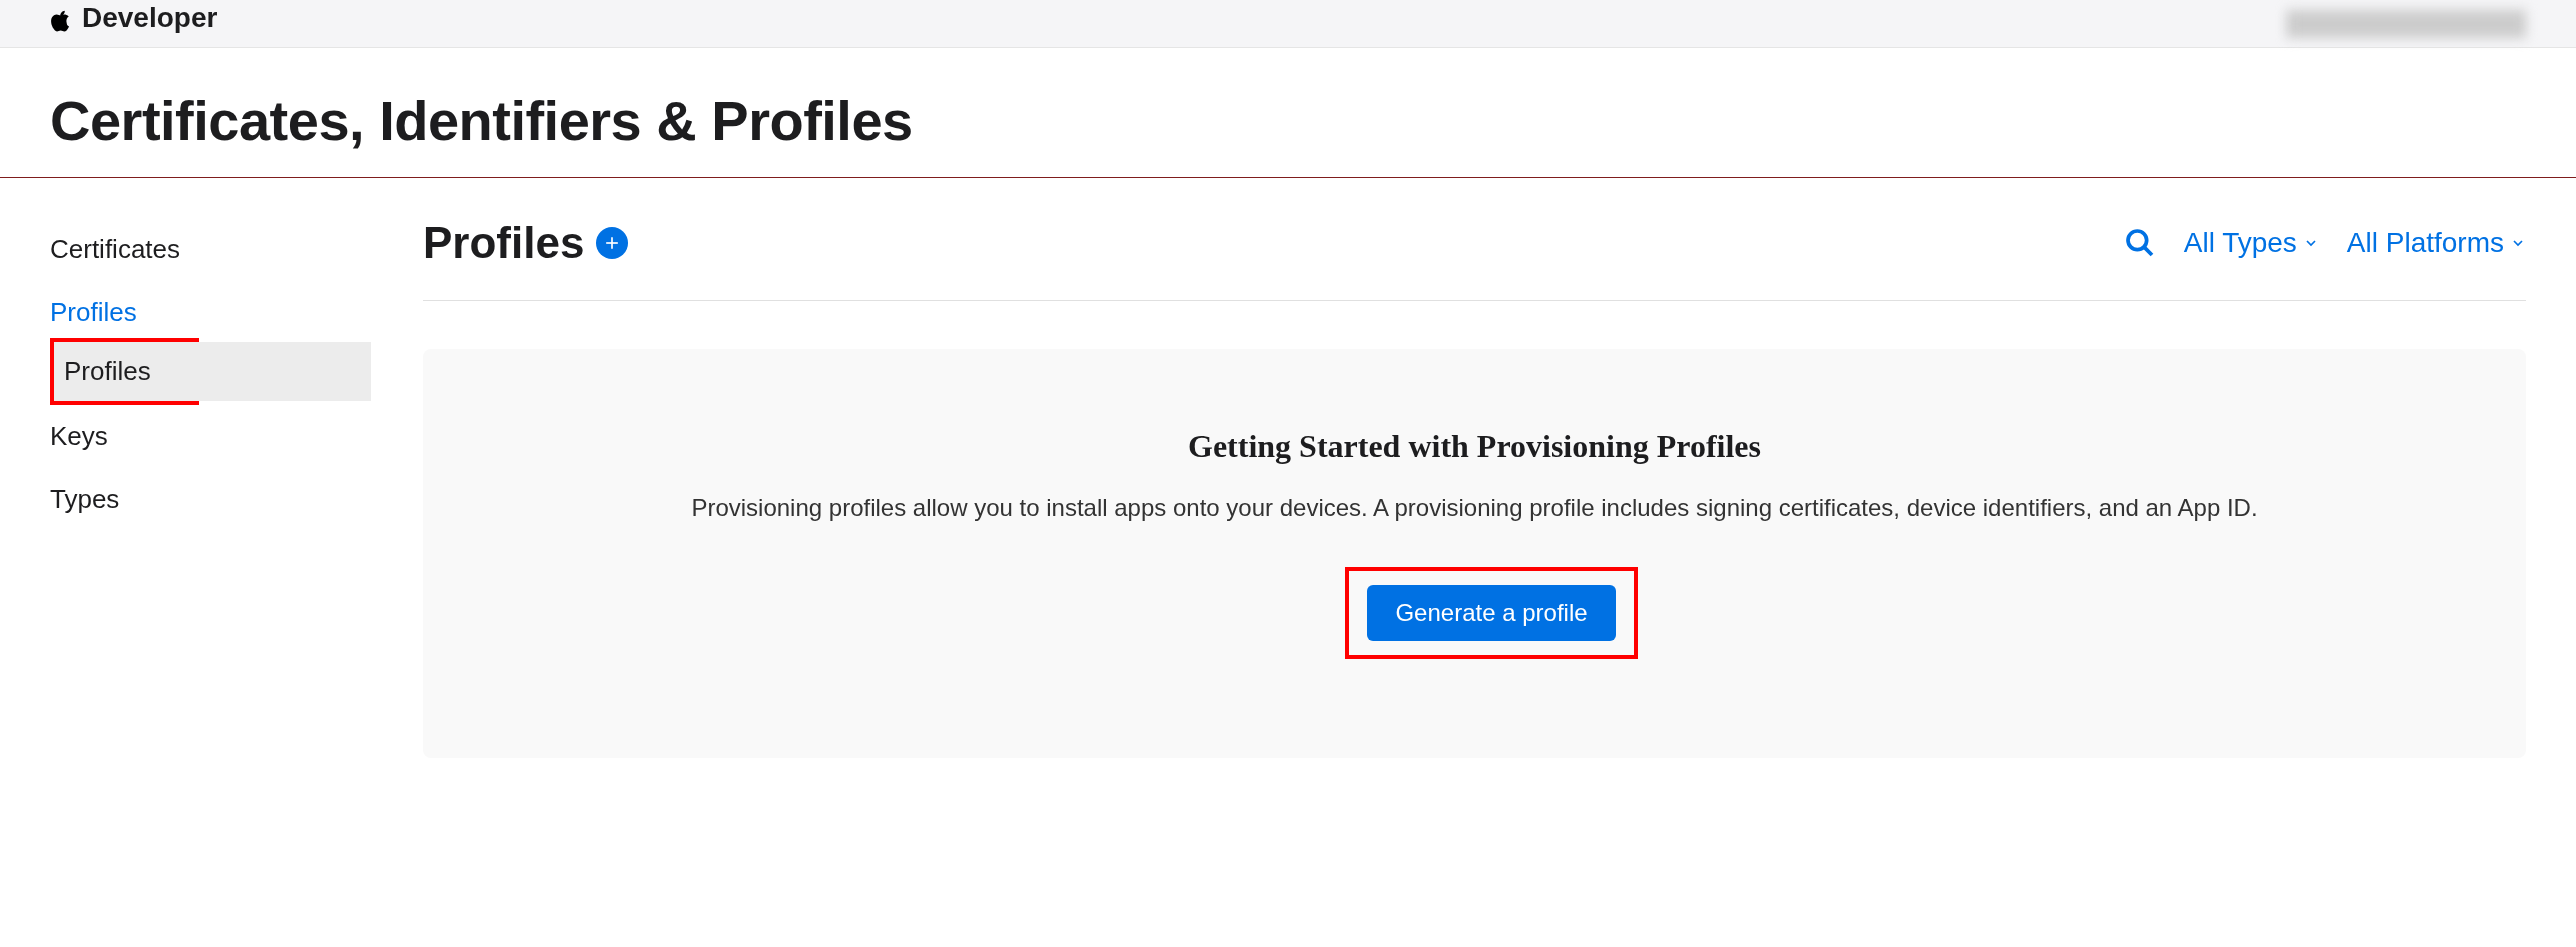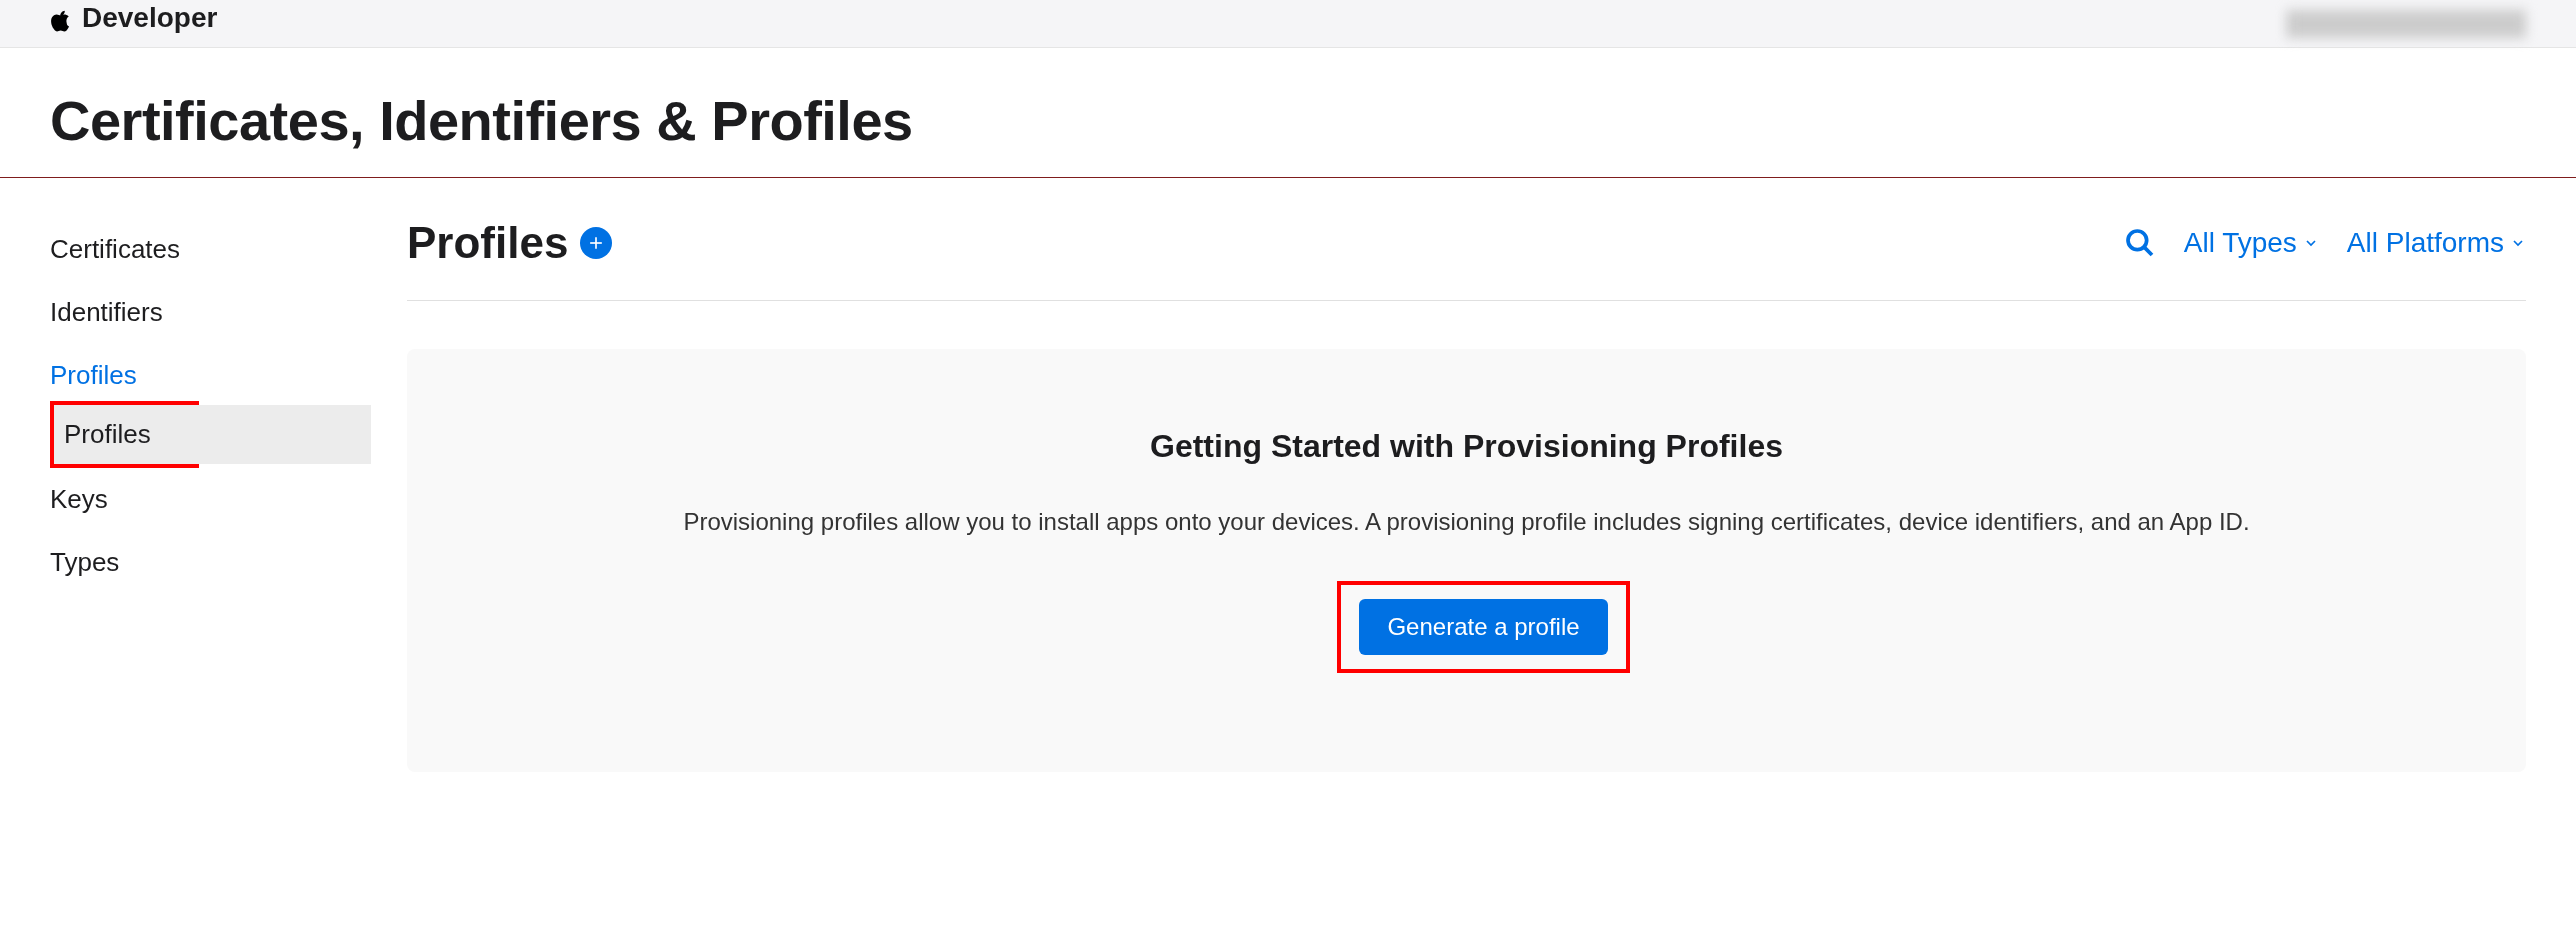--- a/index.html
+++ b/index.html
@@ -44,21 +44,21 @@
       border-bottom: 1px solid #7f1d1d;
     }
     .page-header h1 {
       font-size: 56px;
       font-weight: 700;
       letter-spacing: -0.5px;
     }
     .main-layout {
       display: flex;
       padding: 40px 50px;
-      gap: 0;
+      gap: 16px;
     }
     .sidebar {
       width: 357px;
       flex-shrink: 0;
     }
     .sidebar-item {
       padding: 16px 0;
       font-size: 26px;
       color: #1d1d1f;
       cursor: pointer;
@@ -149,21 +149,22 @@
     .empty-panel {
       margin-top: 48px;
       background: #f9f9f9;
       border-radius: 8px;
       padding: 79px 60px 99px 60px;
       text-align: center;
     }
     .empty-title {
       font-size: 32px;
       font-weight: 600;
-      margin-bottom: 38px;
+      margin-bottom: 24px;
+      font-family: Liberation Serif, serif;
     }
     .empty-desc {
       font-size: 24px;
       color: #333;
       line-height: 1.6;
       max-width: 1686px;
       margin: 0 auto 40px auto;
     }
     .cta-wrap {
       display: inline-block;
@@ -194,21 +195,20 @@
   <div class="top-nav-right"></div>
 </div>
 
 <div class="page-header">
   <h1>Certificates, Identifiers &amp; Profiles</h1>
 </div>
 
 <div class="main-layout">
   <div class="sidebar">
     <div class="sidebar-item">Certificates</div>
-    <div class="sidebar-item">Identifiers</div>
     <div class="sidebar-item blue">Profiles</div>
     <div class="highlight-box-profiles">
       <div class="sidebar-item profiles-row selected">Profiles</div>
     </div>
     <div class="sidebar-item">Keys</div>
     <div class="sidebar-item">Types</div>
   </div>
 
   <div class="content">
     <div class="content-header">

